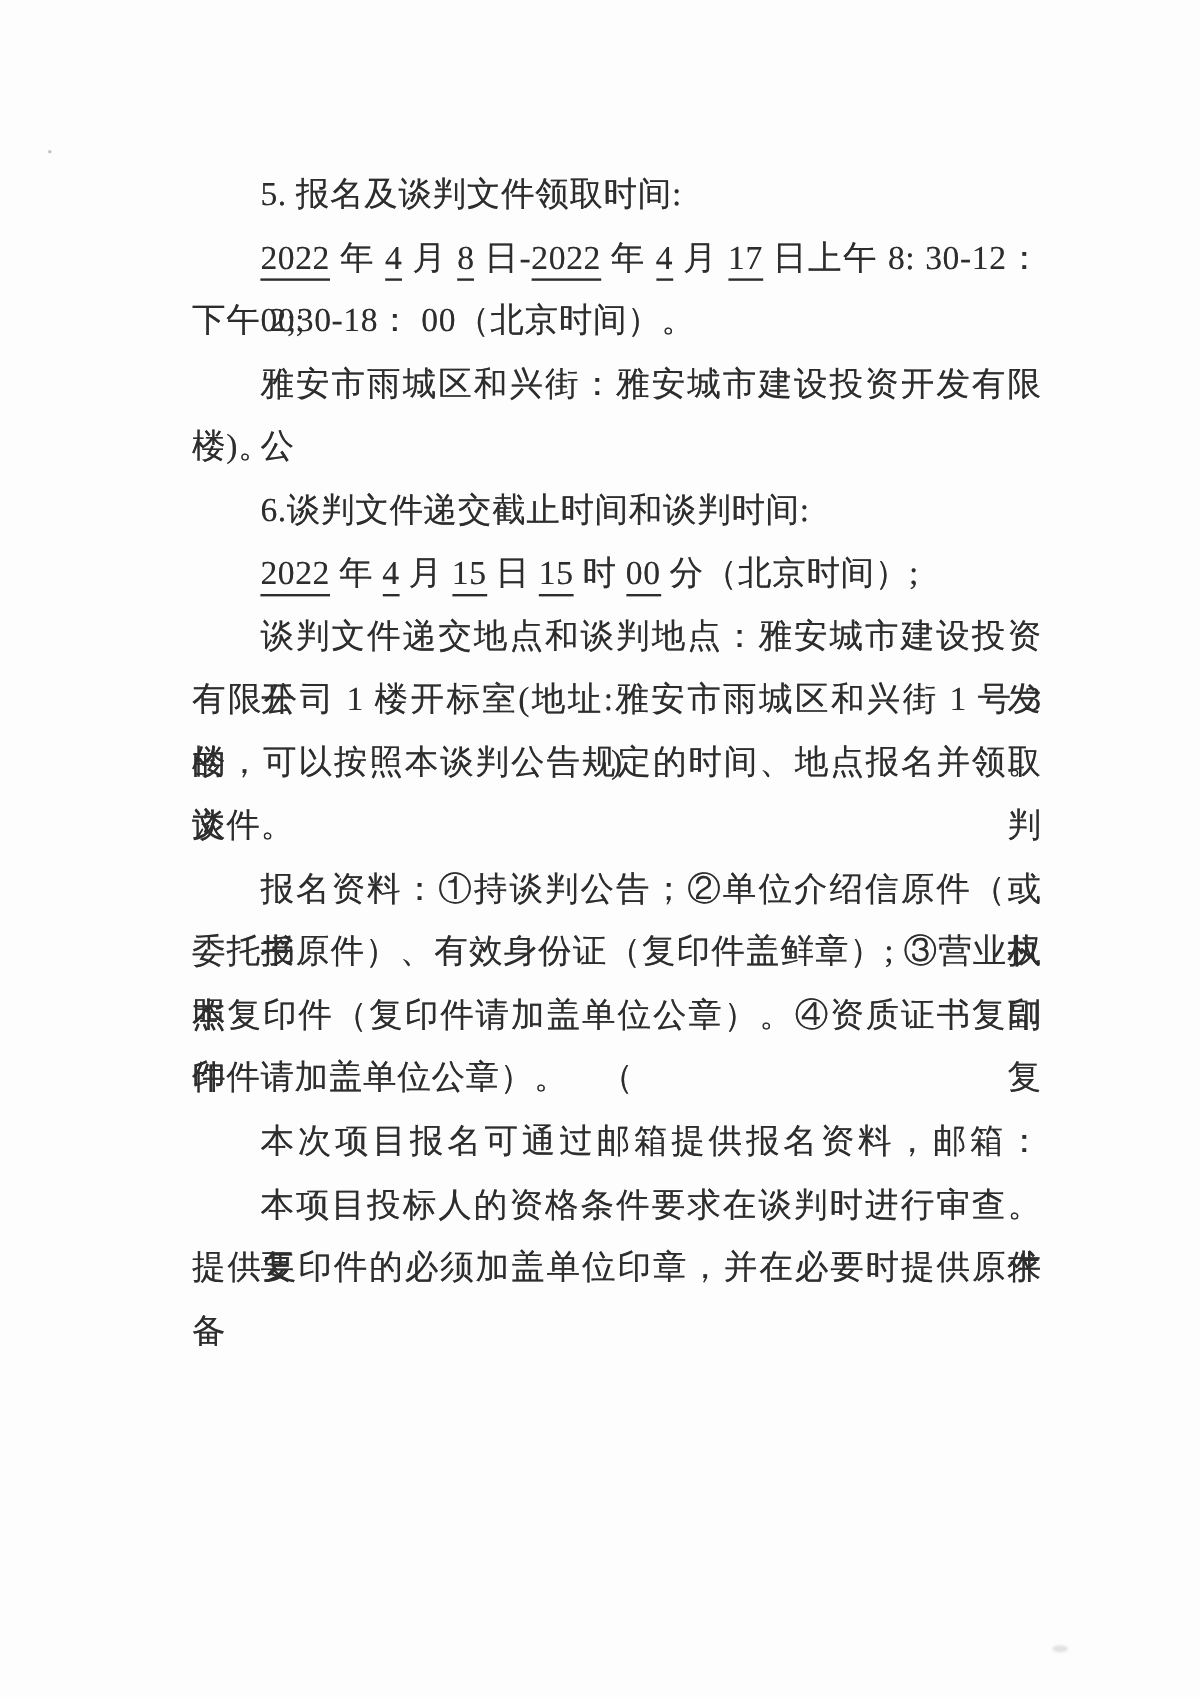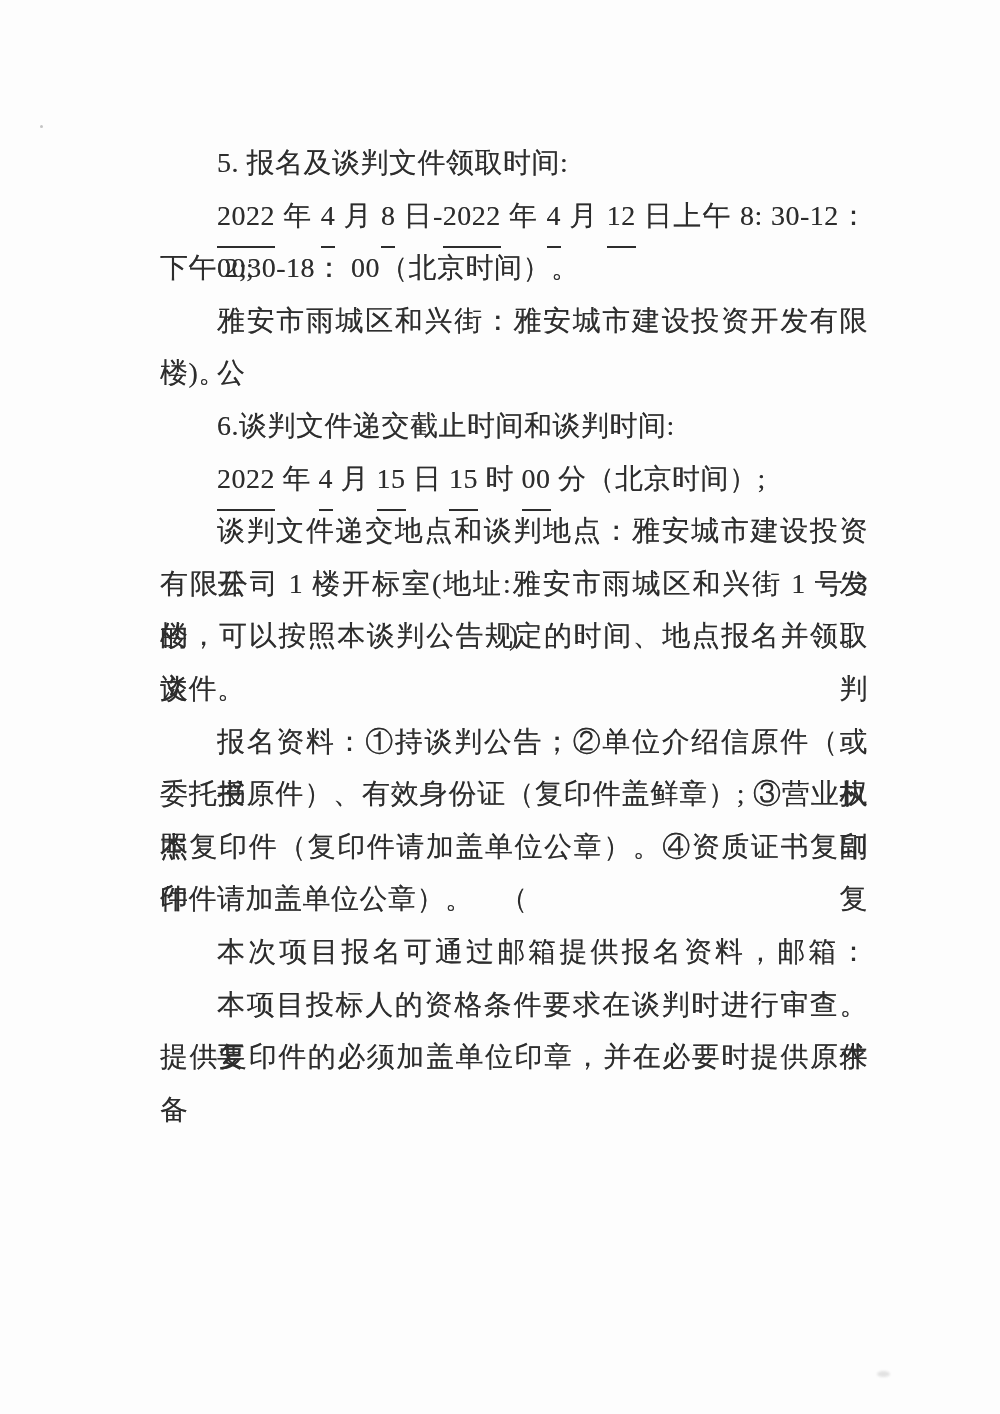--- a/index.html
+++ b/index.html
@@ -38,21 +38,21 @@
   .line.indent {
     padding-left: 57px;
   }
   .line.justify {
     white-space: normal;
     text-align: justify;
     text-align-last: justify;
   }
   .u {
     border-bottom: 2px solid var(--text-color, #2d2d2d);
-    padding-bottom: 15px;
+    padding-bottom: 1px;
   }
   .artifact-dot {
     position: absolute;
     left: 40px;
     top: 125px;
     width: 3px;
     height: 3px;
     background: #c4c4c4;
     border-radius: 50%;
   }
@@ -67,21 +67,21 @@
     filter: blur(1px);
   }
 </style>
 </head>
 <body>
 
 <div class="page">
   <div class="artifact-dot"></div>
   <div class="content">
       <div class="line indent"><span>5. 报名及谈判文件领取时间:</span></div>
-      <div class="line indent justify"><span class="u">2022</span><span> 年 </span><span class="u">4</span><span> 月 </span><span class="u">8</span><span> 日-</span><span class="u">2022</span><span> 年 </span><span class="u">4</span><span> 月 </span><span class="u">12</span><span> 日上午 8: 30-12： 00;</span></div>
+      <div class="line indent justify"><span class="u">2022</span><span> 年 </span><span class="u">4</span><span> 月 </span><span class="u">8</span><span> 日-</span><span class="u">2022</span><span> 年 </span><span class="u">4</span><span> 月 </span><span class="u">17</span><span> 日上午 8: 30-12： 00;</span></div>
       <div class="line"><span>下午 2;30-18： 00（北京时间）。</span></div>
       <div class="line indent justify"><span>雅安市雨城区和兴街：雅安城市建设投资开发有限公</span></div>
       <div class="line"><span>楼)。</span></div>
       <div class="line indent"><span>6.谈判文件递交截止时间和谈判时间:</span></div>
       <div class="line indent"><span class="u">2022</span><span> 年 </span><span class="u">4</span><span> 月 </span><span class="u">15</span><span> 日 </span><span class="u">15</span><span> 时 </span><span class="u">00</span><span> 分（北京时间）;</span></div>
       <div class="line indent justify"><span>谈判文件递交地点和谈判地点：雅安城市建设投资开发</span></div>
       <div class="line justify"><span>有限公司 1 楼开标室(地址:雅安市雨城区和兴街 1 号 3 楼)。</span></div>
       <div class="line justify"><span>的，可以按照本谈判公告规定的时间、地点报名并领取谈判</span></div>
       <div class="line"><span>文件。</span></div>
       <div class="line indent justify"><span>报名资料：①持谈判公告；②单位介绍信原件（或授权</span></div>

